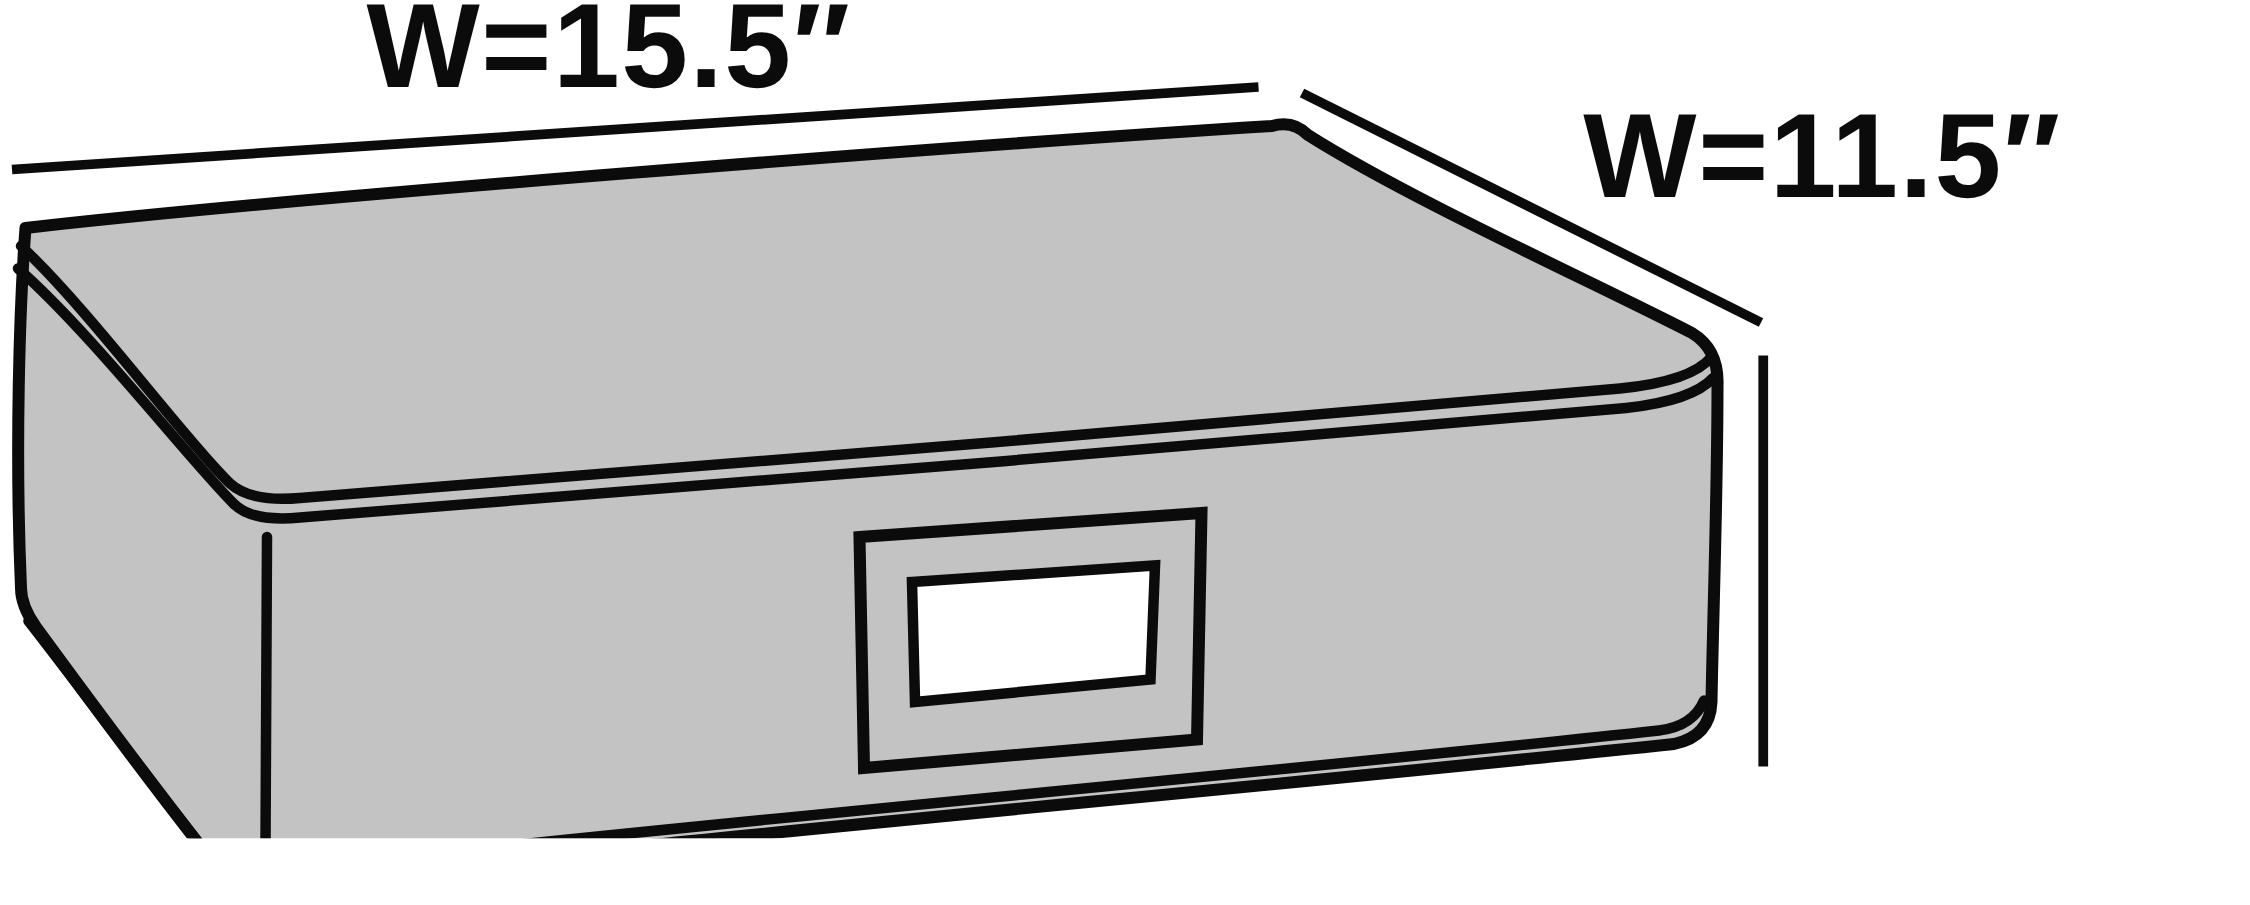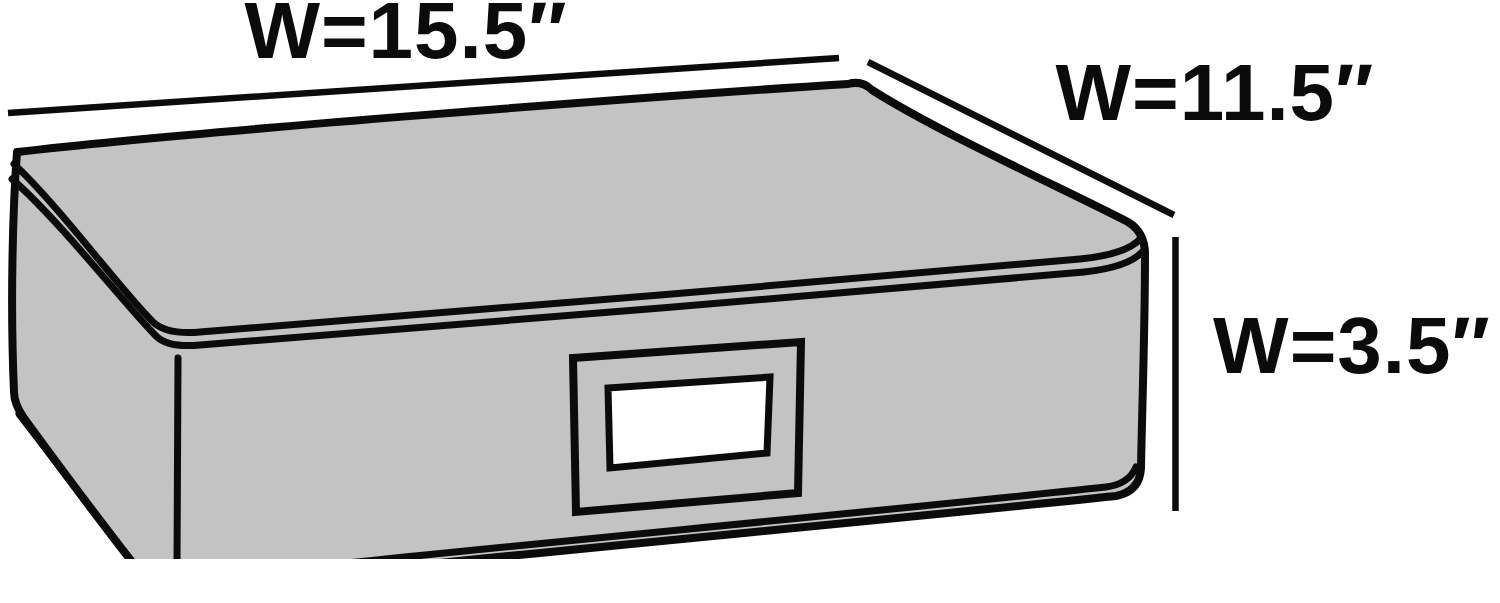--- a/index.html
+++ b/index.html
@@ -25,21 +25,21 @@
     transform: translate(-50%, -50%);
     font-weight: bold;
     font-size: 80px;
     letter-spacing: 1px;
     line-height: 1;
     color: #0b0b0b;
     white-space: nowrap;
     user-select: none;
   }
   .dim-label.width  { left: 406px;  top: 31px;  }
-  .dim-label.depth  { left: 1215px; top: 93px;  }
+  .dim-label.depth  { left: 1215px; top: 104px;  }
   .dim-label.height { left: 1352px; top: 346px; }
 </style>
 </head>
 <body>
 
 <div class="stage">
 
   <svg width="1500" height="603" viewBox="0 0 1500 603">
 
     <path stroke-width="8" stroke-linejoin="round" d="M 17 152
@@ -84,15 +84,14 @@
 
     <path fill="none" stroke-width="6.5" stroke-linecap="butt" d="M 868 62 L 1174 215" stroke="#0b0b0b"></path>
 
     <path fill="none" stroke-width="6.5" stroke-linecap="butt" d="M 1175.5 237 L 1175.5 511" stroke="#0b0b0b"></path>
   </svg>
 
   <div class="dim-label width">W=15.5″</div>
 
   <div class="dim-label depth">W=11.5″</div>
 
-  <div class="dim-label height">W=3.5″</div>
 
 </div>
 
 </body></html>

